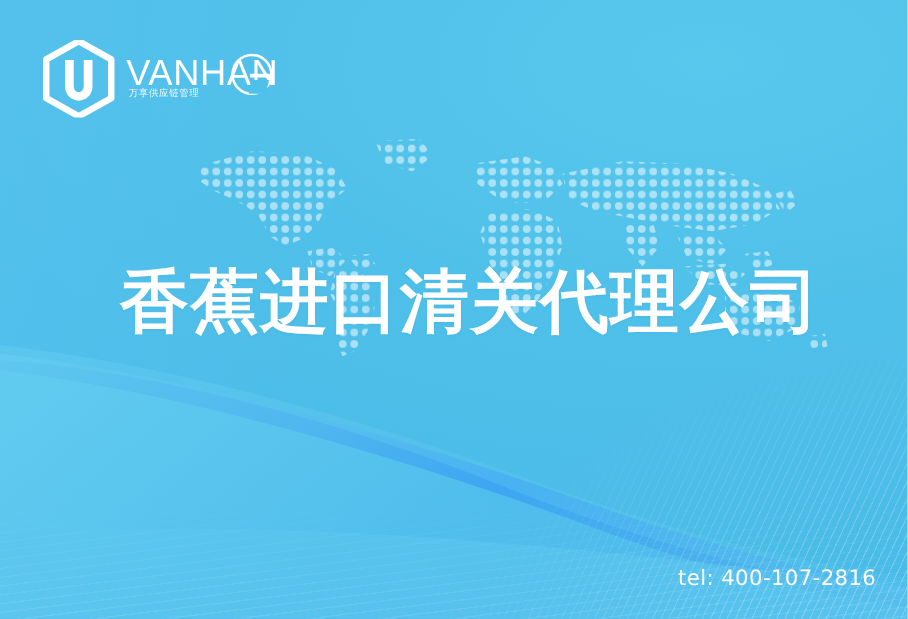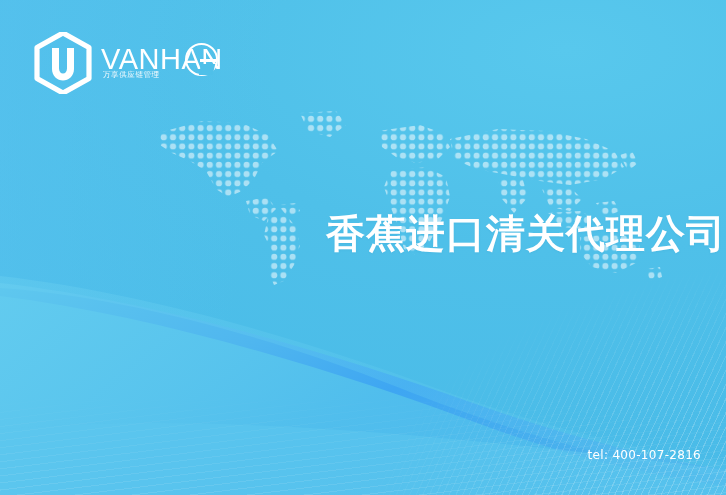--- a/index.html
+++ b/index.html
@@ -122,37 +122,37 @@
     white-space:nowrap;
     font-family:"DejaVu Sans",sans-serif;
     opacity:.95;
   }
 
   
   .headline{
     position:absolute;
     left:0; right:0;
     top:214px;
-    text-align:right;
-    font-size:39px;
+    text-align:center;
+    font-size:55px;
     font-weight:bold;
     color:#ffffff;
     letter-spacing:1px;
     line-height:1;
     font-family:"DejaVu Sans","Liberation Sans",sans-serif;
     white-space:nowrap;
     text-shadow:0 1px 2px rgba(40,130,180,.10);
     margin-left:26px;
   }
 
   
   .phone{
     position:absolute;
-    right:25px; bottom:33px;
-    font-size:12px;
+    right:25px; bottom:22px;
+    font-size:17px;
     color:#ffffff;
     letter-spacing:.3px;
     font-family:"DejaVu Sans","Liberation Sans",sans-serif;
     white-space:nowrap;
   }
 </style>
 </head>
 <body>
 
 <div id="banner">

